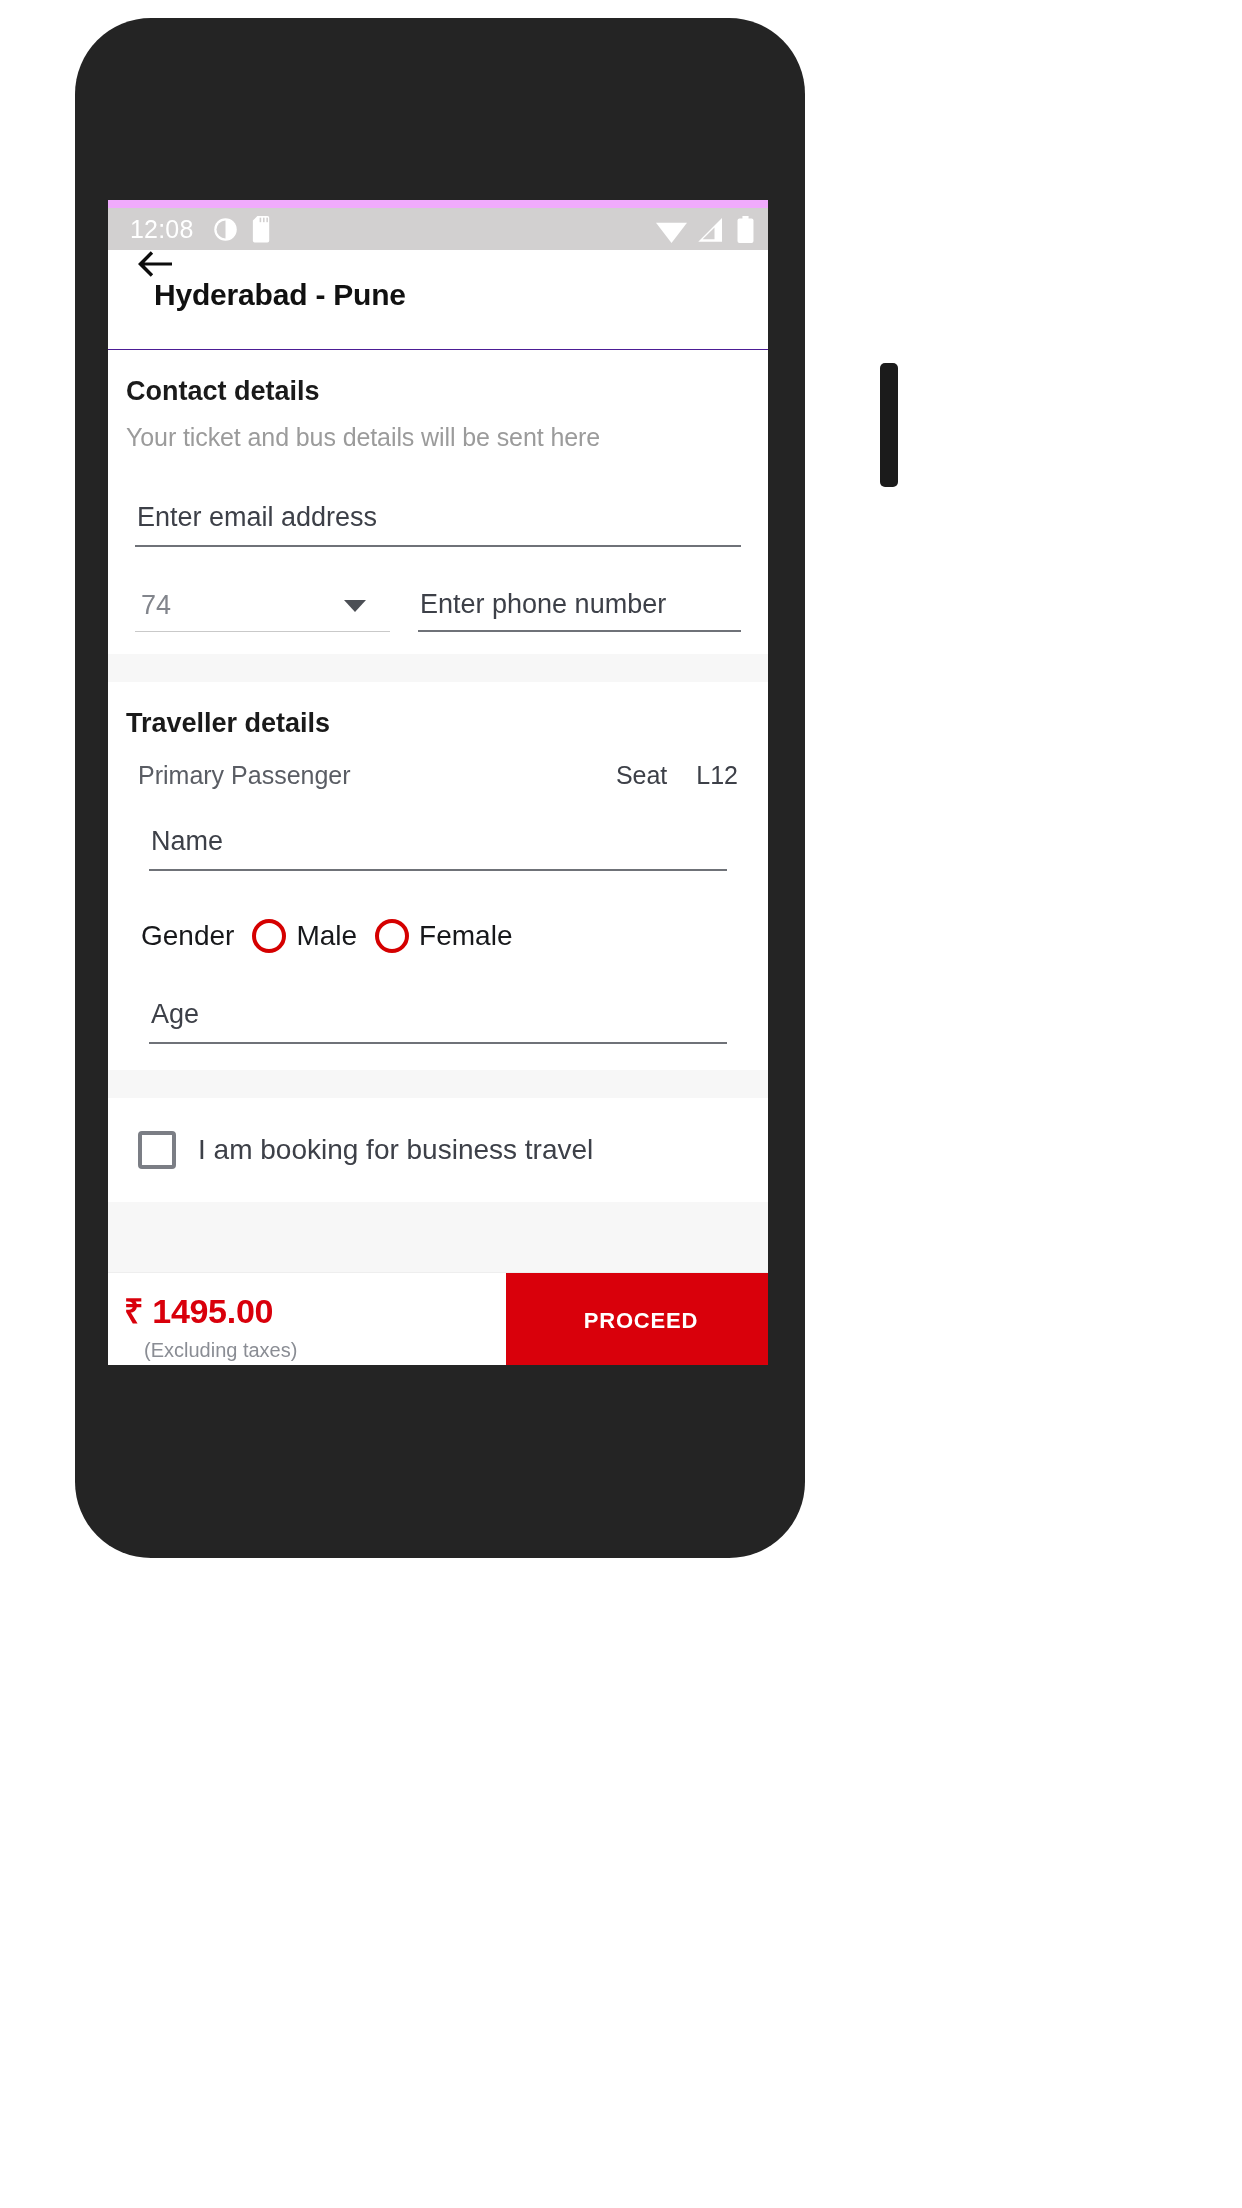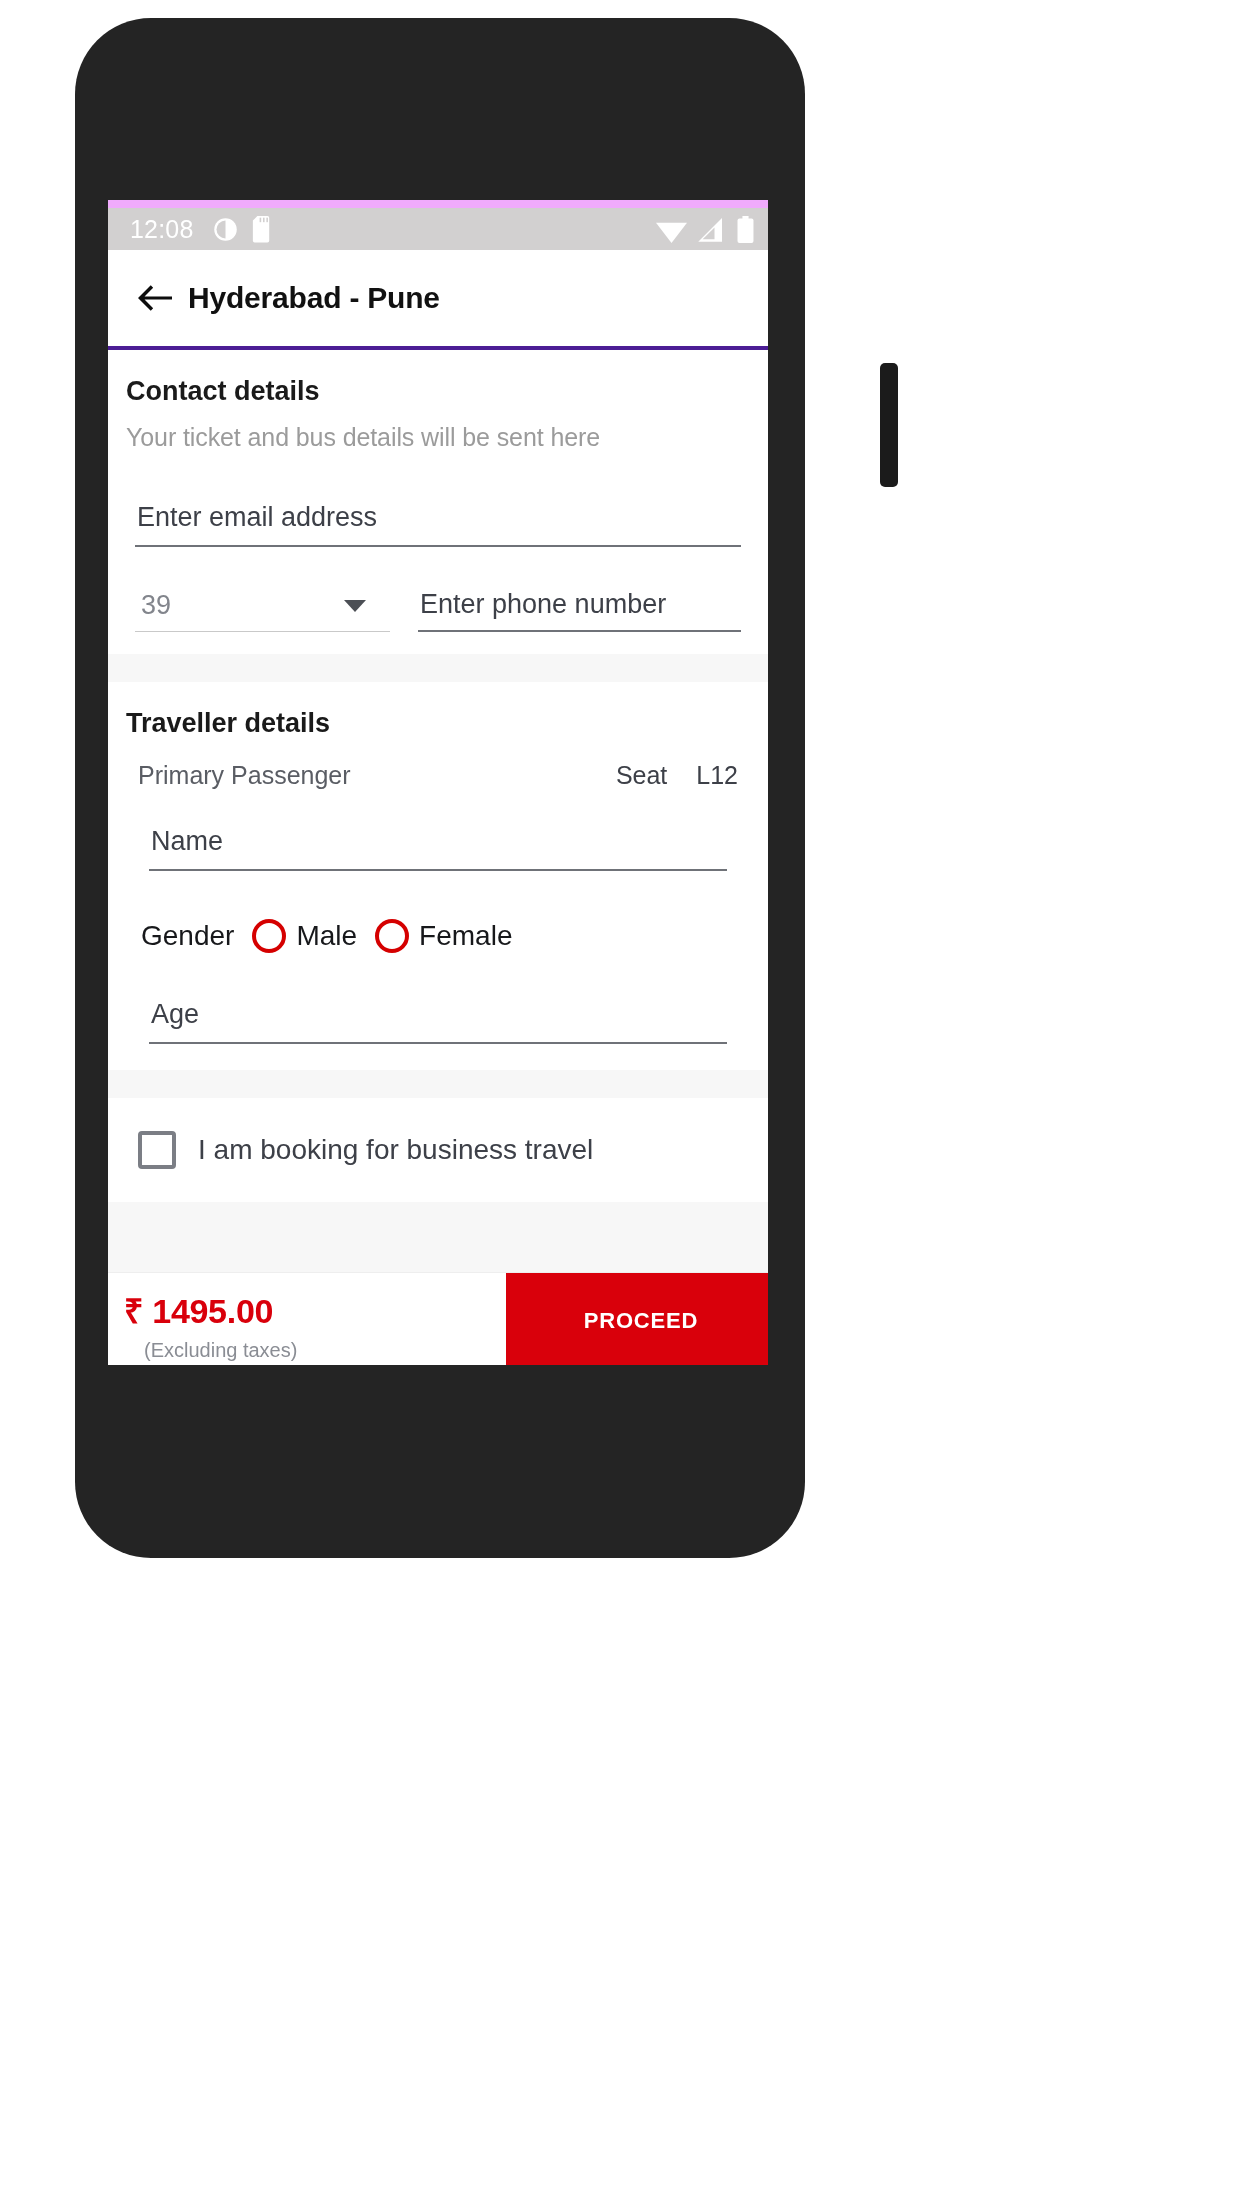--- a/index.html
+++ b/index.html
@@ -87,23 +87,23 @@
     display: flex;
     align-items: flex-end;
     gap: 11px;
   }
 
   
   .app-bar {
     height: 100px;
     background: #ffffff;
     display: flex;
-    align-items: center;
     padding-left: 30px;
-    border-bottom: 4px solid #4c1d95;
+    border-bottom: 1px solid #4c1d95;
+    flex-direction: column;
   }
   .back-arrow { width: 34px; height: 28px; display: block; }
   .app-title {
     font-size: 30px;
     font-weight: bold;
     color: #111111;
     margin-left: 16px;
     letter-spacing: -0.2px;
   }
 
@@ -346,21 +346,21 @@
         <div class="card">
           <div class="section-title">Contact details</div>
           <div class="section-sub">Your ticket and bus details will be sent here</div>
 
           <div class="field field-email">
             <span class="placeholder">Enter email address</span>
           </div>
 
           <div class="phone-row">
             <div class="cc-select">
-              <span class="cc-value">39</span>
+              <span class="cc-value">74</span>
               <span class="cc-caret"></span>
             </div>
             <div class="phone-field">
               <span class="placeholder">Enter phone number</span>
             </div>
           </div>
         </div>
 
         <div class="gap"></div>
 

